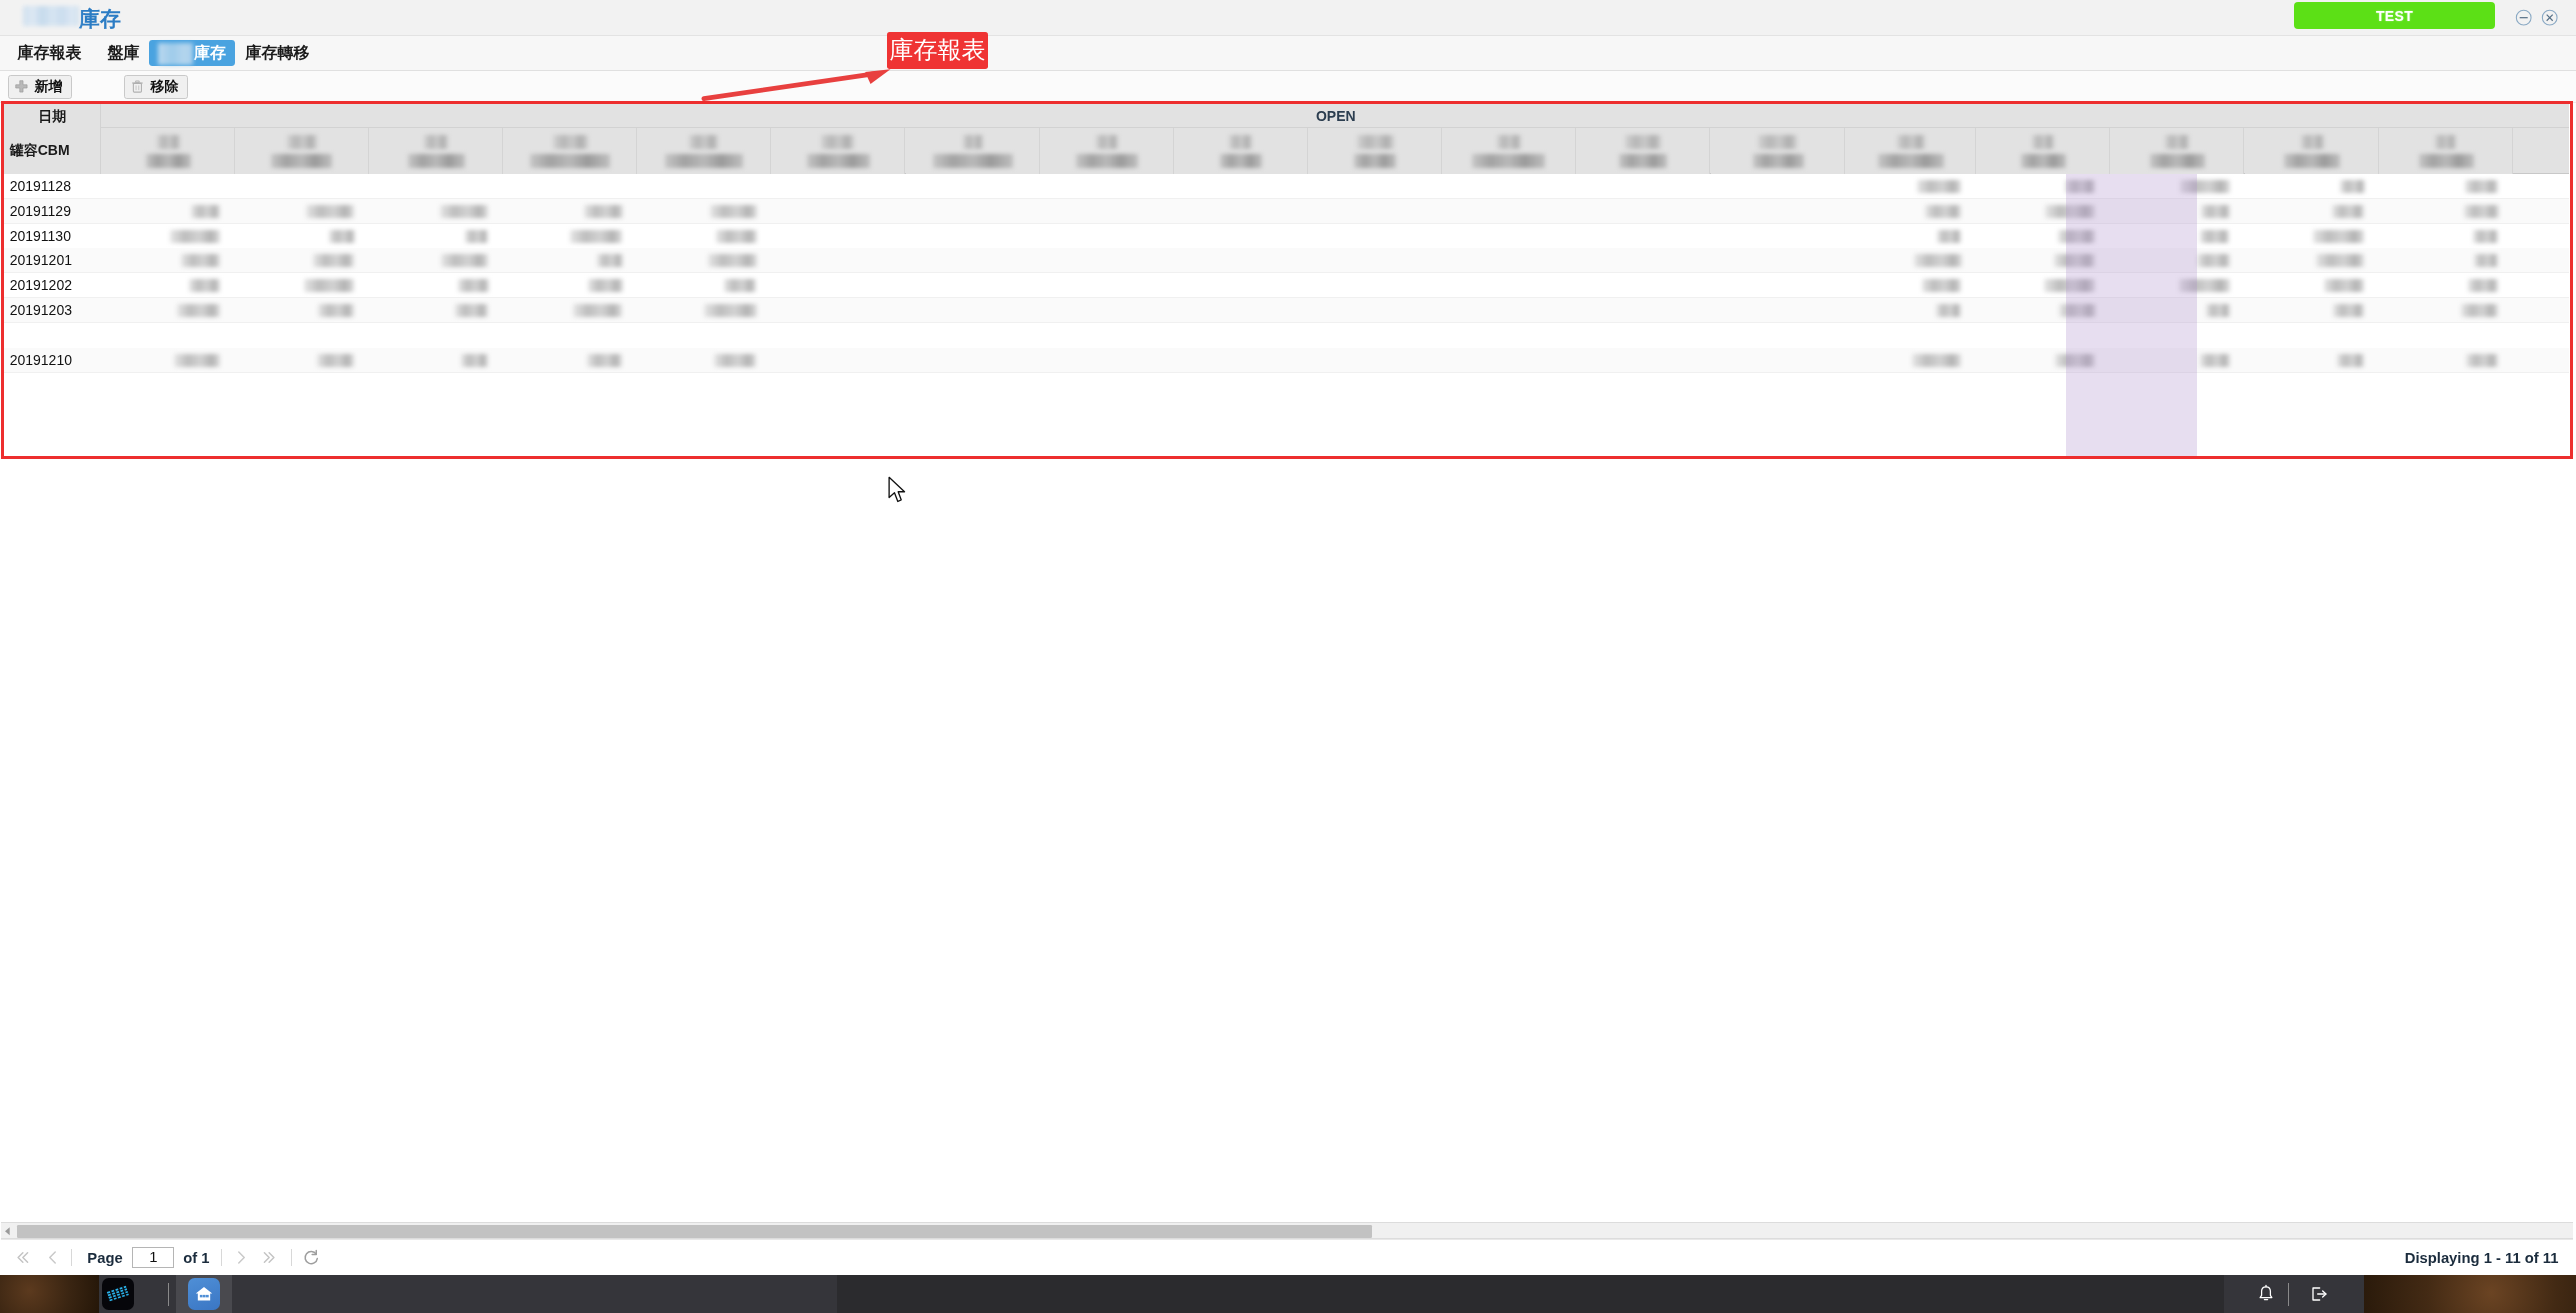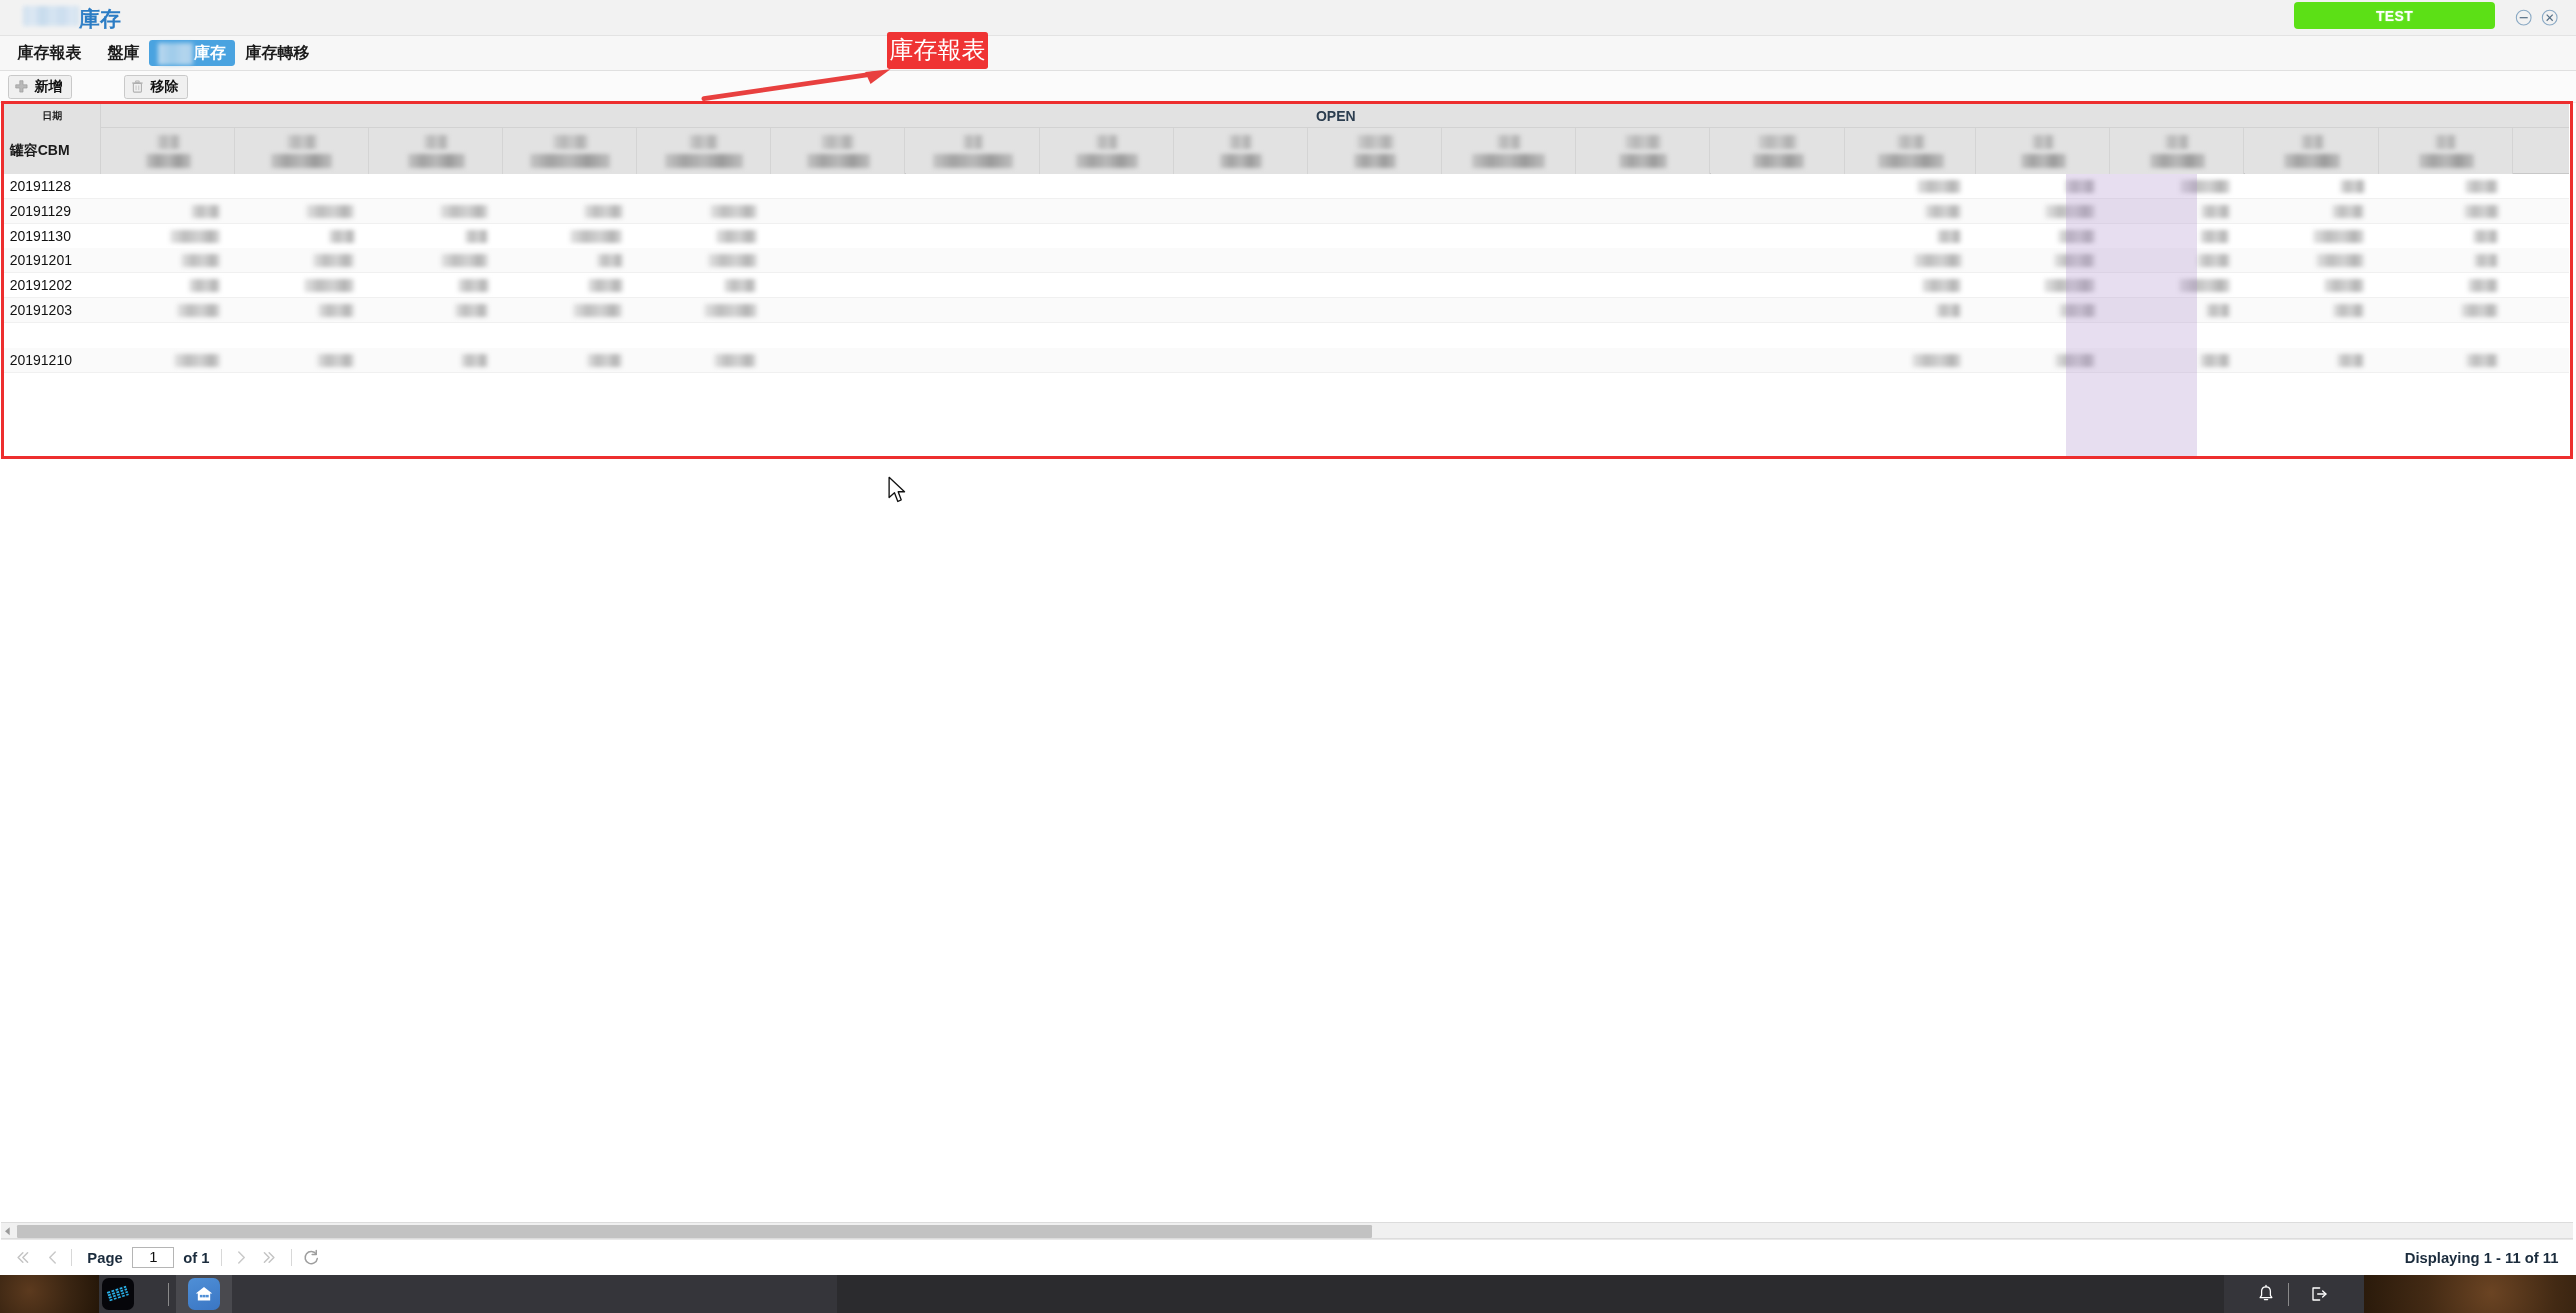--- a/index.html
+++ b/index.html
@@ -161,21 +161,21 @@
     width: 2565px; height: 24px;
     background: #e2e2e2;
     border-bottom: 0.7px solid #d2d2d2;
   }
   .hdr-group-lock {
     position: absolute; left: 0; top: 0;
     width: 97px; height: 24px;
     background: #e2e2e2;
     border-right: 0.7px solid #d2d2d2;
     text-align: center;
-    font-size: 10px; font-weight: bold;
+    font-size: 14px; font-weight: bold;
     color: #1a1a1a;
     line-height: 24px;
   }
   .hdr-group-open {
     position: absolute; left: 97px; top: 0;
     width: 2469px; height: 24px;
     text-align: center;
     font-size: 14px; font-weight: bold;
     color: #2c3e50;
     line-height: 24px;

